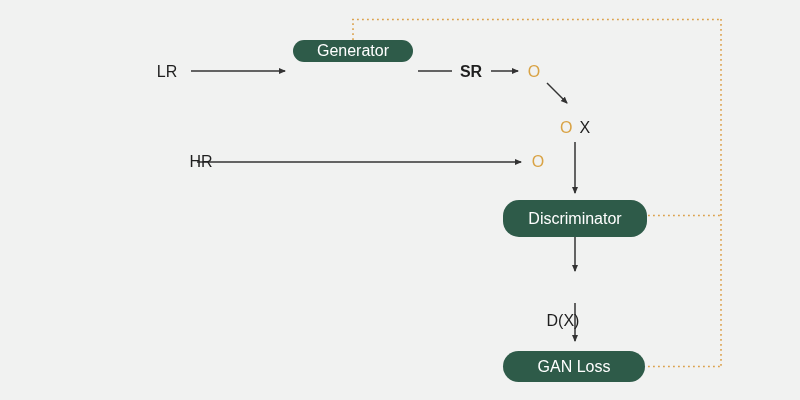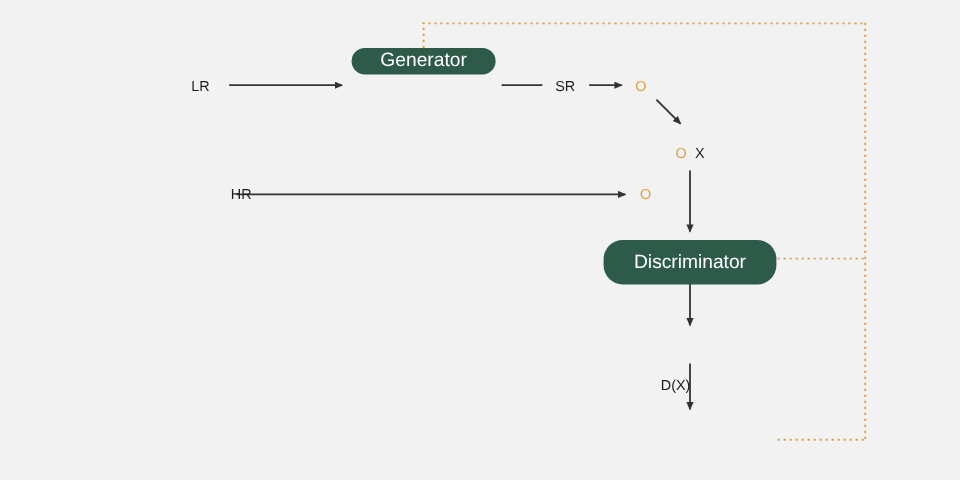--- a/index.html
+++ b/index.html
@@ -50,27 +50,27 @@
     border-radius: 16px;
     font-size: 16px;
     white-space: nowrap;
   }
   .box-generator     { left: 293px; top: 40px;  width: 120px; height: 22px; }
   .box-discriminator { left: 503px; top: 200px; width: 144px; height: 37px; }
   .box-ganloss       { left: 503px; top: 351px; width: 142px; height: 31px; }
   .label {
     position: absolute;
     transform: translate(-50%, -50%);
-    font-size: 12px;
+    font-size: 16px;
     color: var(--label-text);
     white-space: nowrap;
   }
   .node-o { color: var(--node-orange); }
   .label-lr   { left: 167px; top: 72px; }
-  .label-sr   { left: 471px; top: 72px; }
+  .label-sr   { left: 471px; top: 72px; font-weight: bold; }
   .node-o-sr  { left: 534px; top: 72px; }
   .node-o-x   { left: 575px; top: 128px; display: flex; gap: 7px; }
   .label-hr   { left: 169px; top: 162px; margin-left: 32px; }
   .node-o-hr  { left: 538px; top: 162px; }
   .label-dx   { left: 563px; top: 289px; margin-top: 32px; }
 </style>
 </head>
 <body>
 
 <div class="canvas">
@@ -93,20 +93,21 @@
 
     <line class="dotted-line" x1="353" y1="55" x2="353" y2="19"></line>
     <line class="dotted-line" x1="352" y1="19.5" x2="721.5" y2="19.5"></line>
     <line class="dotted-line" x1="721" y1="19" x2="721" y2="367"></line>
     <line class="dotted-line" x1="648" y1="215.5" x2="721" y2="215.5"></line>
     <line class="dotted-line" x1="648" y1="366.5" x2="721" y2="366.5"></line>
   </svg>
 
   <div class="box box-generator">Generator</div>
   <div class="box box-discriminator">Discriminator</div>
+  <div class="box box-ganloss">GAN Loss</div>
 
   <span class="label label-lr">LR</span>
   <span class="label label-sr">SR</span>
   <span class="label node-o node-o-sr">O</span>
   <span class="label node-o-x">
     <span class="node-o">O</span>
     <span>X</span>
   </span>
   <span class="label label-hr">HR</span>
   <span class="label node-o node-o-hr">O</span>

